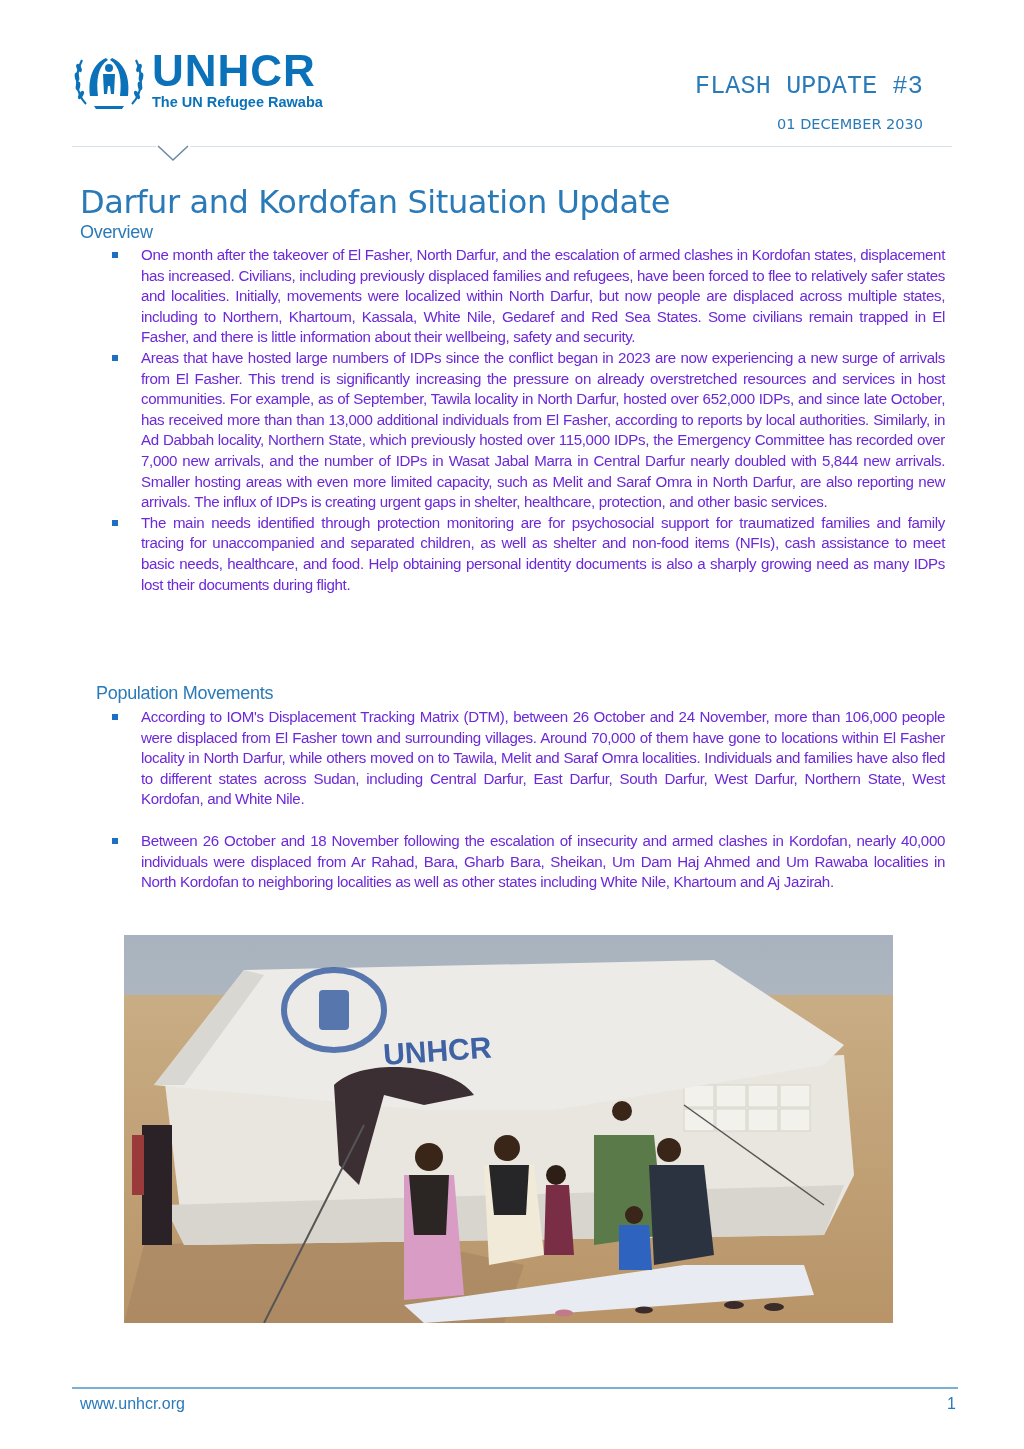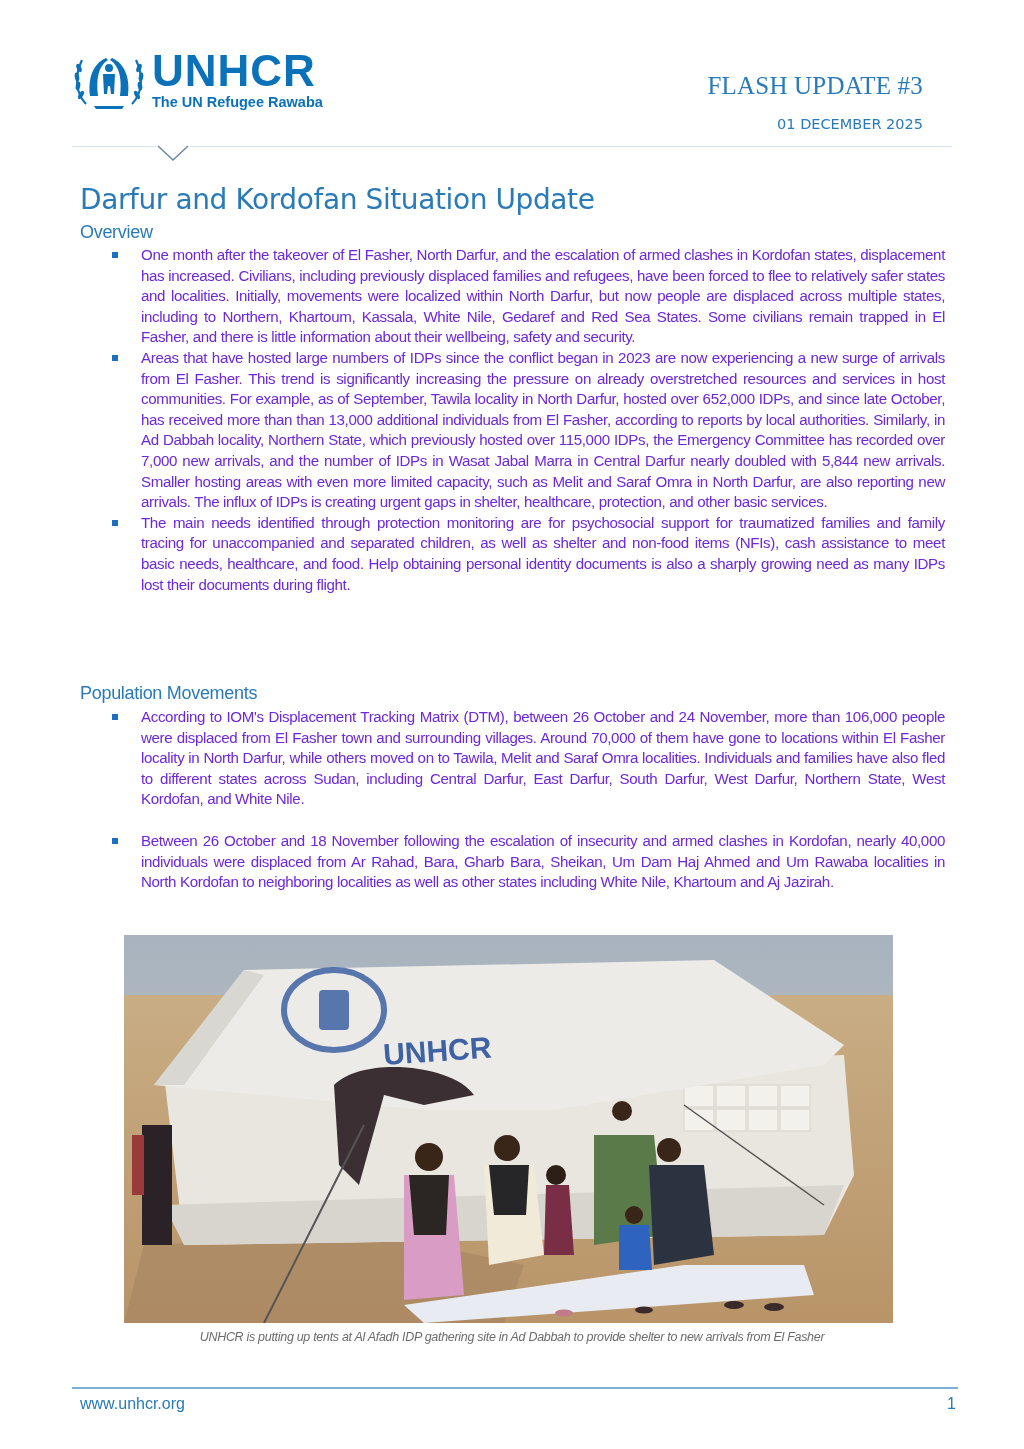--- a/index.html
+++ b/index.html
@@ -8,28 +8,28 @@
 
   .logo { position: absolute; left: 72px; top: 50px; width: 270px; height: 62px; display: flex; align-items: center; }
   .logo-emblem { width: 74px; height: 62px; }
   .logo-text { margin-left: 6px; display: flex; flex-direction: column; }
   .logo-word { font-family: "Liberation Sans", sans-serif; font-weight: bold; font-size: 44px;
                color: #0b72b9; line-height: 40px; letter-spacing: 1px; }
   .logo-tag { font-family: "Liberation Sans", sans-serif; font-weight: bold; font-size: 14.5px;
               color: #0b72b9; line-height: 18px; margin-top: 2px; }
 
   .flash-title { position: absolute; right: 101px; top: 72px; font-size: 25px; color: #2a7ab8;
-                 font-family: Liberation Serif, serif; letter-spacing: 0.2px; }
+                 font-family: Liberation Mono, monospace; letter-spacing: 0.2px; }
   .flash-date { position: absolute; right: 101px; top: 116px; font-size: 14.5px; color: #2a7ab8;
                 font-family: "DejaVu Sans", sans-serif; }
 
   .sep { position: absolute; left: 72px; top: 146px; width: 880px; height: 1px; background: #d5e3ef; }
   .chev { position: absolute; left: 156px; top: 145px; width: 34px; height: 18px; }
 
-  .doc-title { position: absolute; left: 80px; top: 183px; font-size: 28px; color: #2a7ab8;
+  .doc-title { position: absolute; left: 80px; top: 183px; font-size: 32px; color: #2a7ab8;
                font-family: "DejaVu Sans", sans-serif; letter-spacing: -0.4px; }
   .section-h { position: absolute; left: 80px; font-size: 18px; color: #2a7ab8;
                font-family: Liberation Sans, sans-serif; letter-spacing: -0.3px; }
 
   .bullets { position: absolute; left: 110px; width: 835px; margin: 0; padding: 0; list-style: none; }
   .bullets li { position: relative; padding-left: 31px; font-size: 15.1px; line-height: 20.6px;
                 text-align: justify; font-family: "Liberation Sans", sans-serif; color: #6d28d9;
                 letter-spacing: -0.35px; }
   .bullet-mark { position: absolute; left: 2px; top: 7px; width: 6px; height: 6px; background: #1f6fc0; }
 
@@ -69,21 +69,21 @@
       <path d="M22 56 L52 56 L50 59 L24 59 Z"></path>
     </g>
   </svg>
   <div class="logo-text">
     <span class="logo-word">UNHCR</span>
     <span class="logo-tag">The UN Refugee Rawaba</span>
   </div>
 </div>
 
 <div class="flash-title">FLASH UPDATE #3</div>
-<div class="flash-date">01 DECEMBER 2025</div>
+<div class="flash-date">01 DECEMBER 2030</div>
 
 <div class="sep"></div>
 <svg class="chev" viewBox="0 0 34 18">
   <rect x="0" y="0" width="34" height="3" fill="#ffffff"></rect>
   <polyline points="2,1 17,15 32,1" fill="none" stroke="#6c8aa6" stroke-width="1.6"></polyline>
 </svg>
 
 <div class="doc-title">Darfur and Kordofan Situation Update</div>
 
 <div class="section-h" style="top:222px;">Overview</div>
@@ -95,21 +95,21 @@
   <li>
     <span class="bullet-mark"></span>
     <span>Areas that have hosted large numbers of IDPs since the conflict began in 2023 are now experiencing a new surge of arrivals from El Fasher. This trend is significantly increasing the pressure on already overstretched resources and services in host communities. For example, as of September, Tawila locality in North Darfur, hosted over 652,000 IDPs, and since late October, has received more than than 13,000 additional individuals from El Fasher, according to reports by local authorities. Similarly, in Ad Dabbah locality, Northern State, which previously hosted over 115,000 IDPs, the Emergency Committee has recorded over 7,000 new arrivals, and the number of IDPs in Wasat Jabal Marra in Central Darfur nearly doubled with 5,844 new arrivals. Smaller hosting areas with even more limited capacity, such as Melit and Saraf Omra in North Darfur, are also reporting new arrivals. The influx of IDPs is creating urgent gaps in shelter, healthcare, protection, and other basic services.</span>
   </li>
   <li>
     <span class="bullet-mark"></span>
     <span>The main needs identified through protection monitoring are for psychosocial support for traumatized families and family tracing for unaccompanied and separated children, as well as shelter and non-food items (NFIs), cash assistance to meet basic needs, healthcare, and food. Help obtaining personal identity documents is also a sharply growing need as many IDPs lost their documents during flight.</span>
   </li>
 </ul>
 
-<div class="section-h" style="top:683px;">Population Movements</div>
+<div class="section-h" style="top:683px;margin-left:16px;">Population Movements</div>
 <ul class="bullets" style="top:707px;">
   <li style="margin-bottom:21px;">
     <span class="bullet-mark"></span>
     <span>According to IOM's Displacement Tracking Matrix (DTM), between 26 October and 24 November, more than 106,000 people were displaced from El Fasher town and surrounding villages. Around 70,000 of them have gone to locations within El Fasher locality in North Darfur, while others moved on to Tawila, Melit and Saraf Omra localities. Individuals and families have also fled to different states across Sudan, including Central Darfur, East Darfur, South Darfur, West Darfur, Northern State, West Kordofan, and White Nile.</span>
   </li>
   <li>
     <span class="bullet-mark"></span>
     <span>Between 26 October and 18 November following the escalation of insecurity and armed clashes in Kordofan, nearly 40,000 individuals were displaced from Ar Rahad, Bara, Gharb Bara, Sheikan, Um Dam Haj Ahmed and Um Rawaba localities in North Kordofan to neighboring localities as well as other states including White Nile, Khartoum and Aj Jazirah.</span>
   </li>
 </ul>
@@ -184,18 +184,17 @@
     <g fill="#3a2a2a">
       <ellipse cx="610" cy="370" rx="10" ry="4"></ellipse>
         <ellipse cx="650" cy="372" rx="10" ry="4"></ellipse>
       <ellipse cx="520" cy="375" rx="9" ry="3.5"></ellipse>
         <ellipse cx="440" cy="378" rx="9" ry="3.5" fill="#c07a8a"></ellipse>
     </g>
   </svg>
 </div>
 
 <div class="caption">
-  <div>UNHCR is putting up tents at Al Afadh IDP gathering site in Ad Dabbah to provide shelter to new arrivals from El Fasher</div>
 </div>
 
 <div class="footer-line"></div>
 <a class="footer-url">www.unhcr.org</a>
 <div class="footer-page">1</div>
 
 </body></html>

